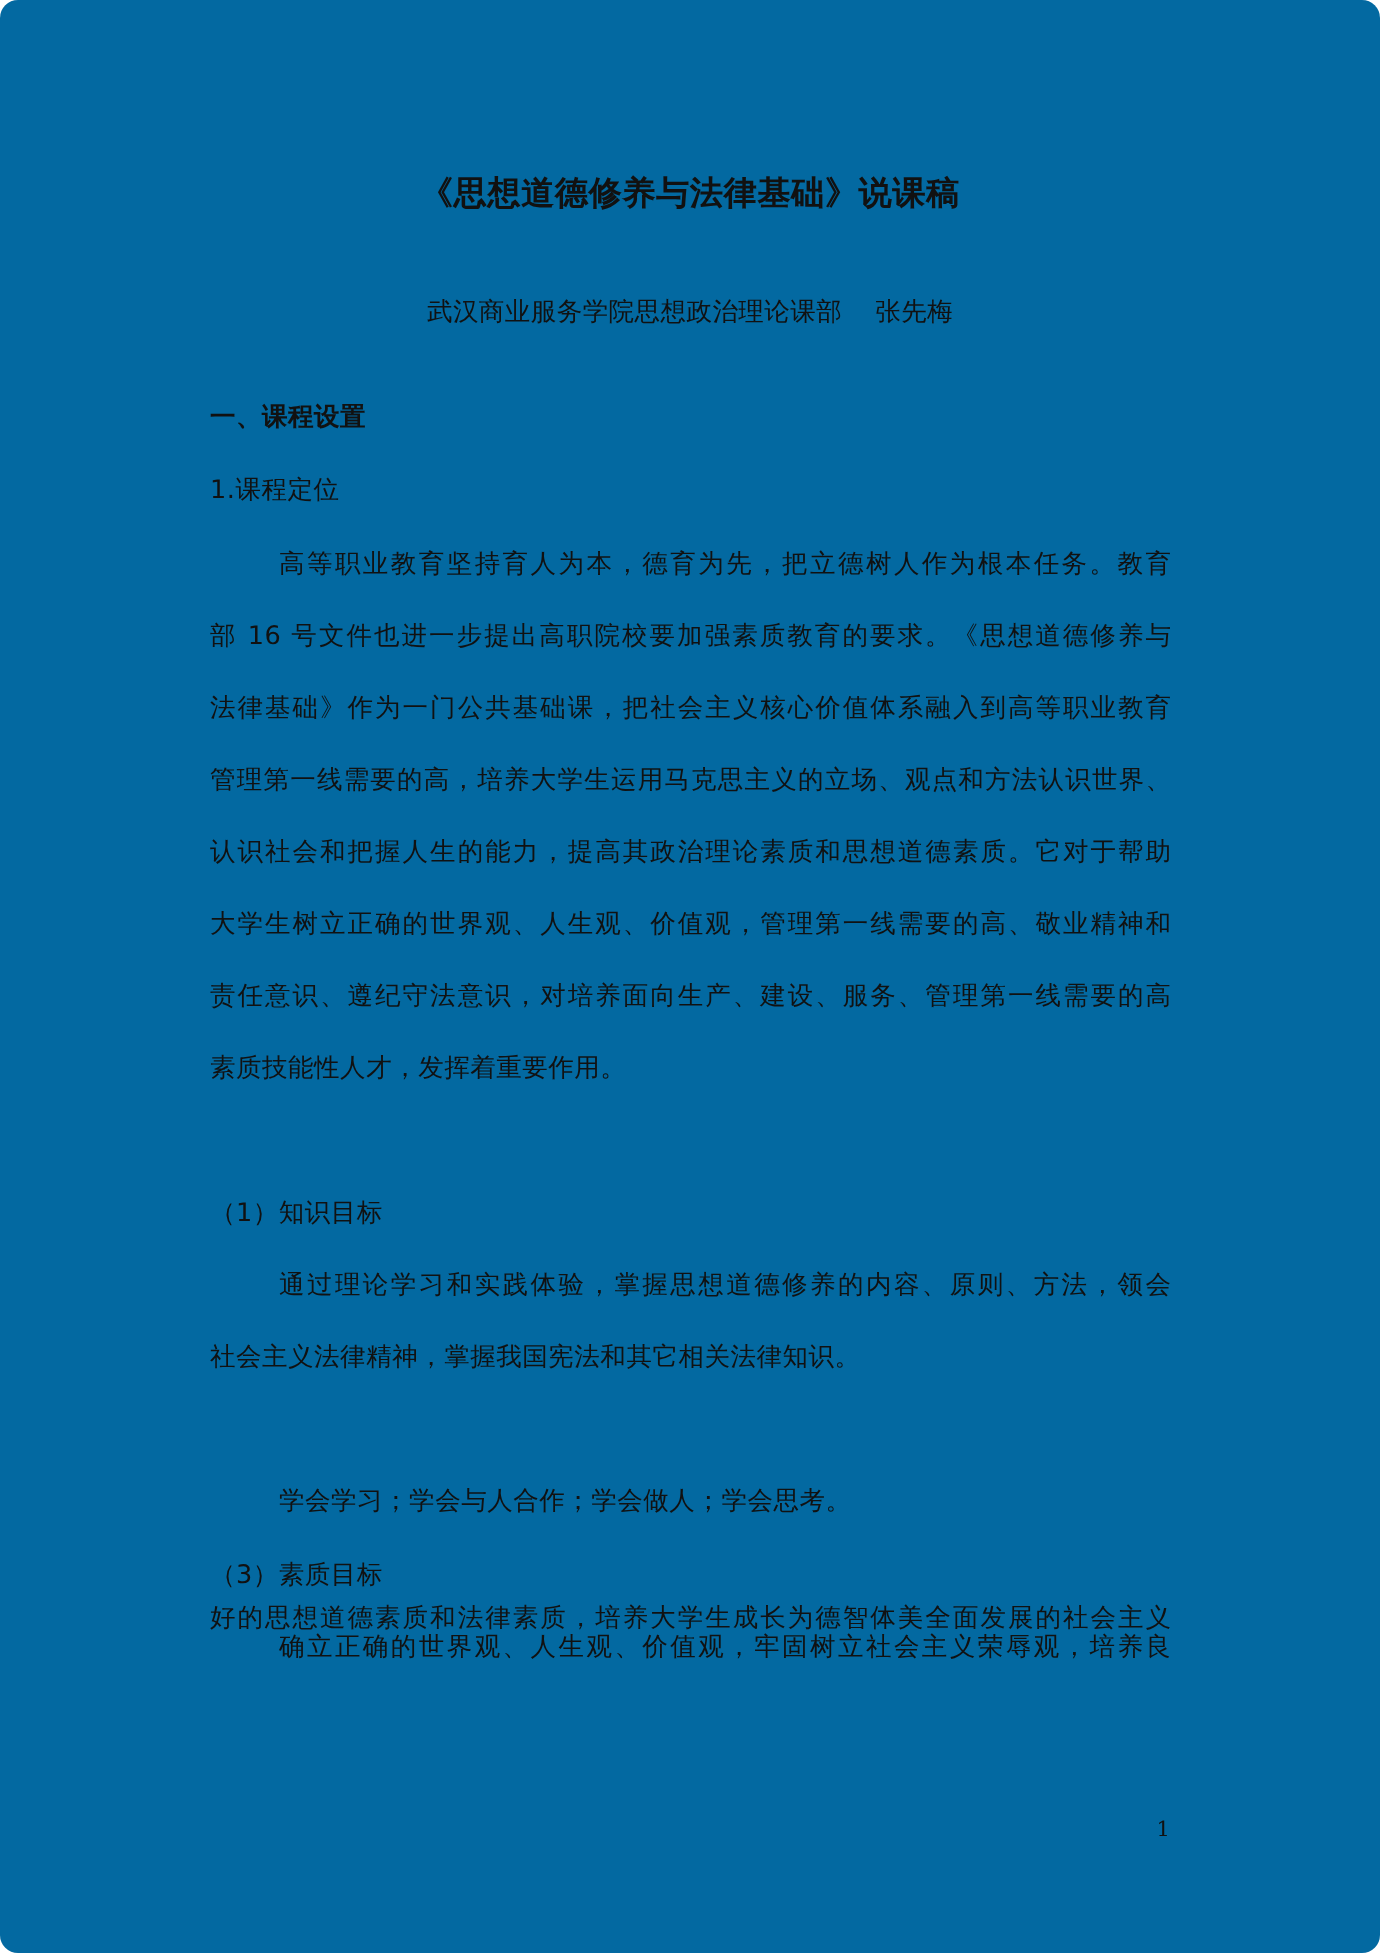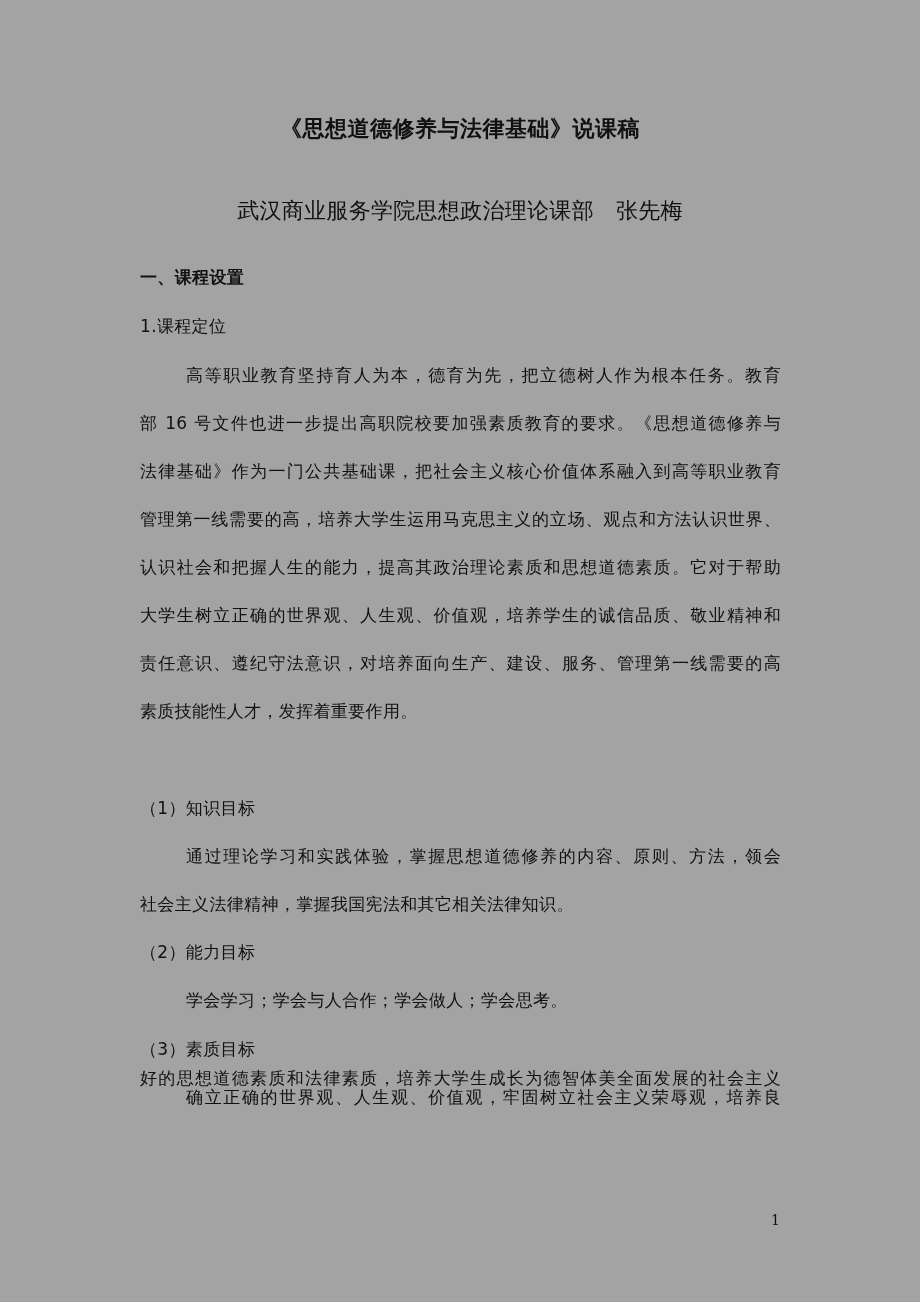--- a/index.html
+++ b/index.html
@@ -1,22 +1,22 @@
 <!DOCTYPE html>
 <html><head>
   <meta charset="utf-8">
   <style>
     html, body { margin: 0; padding: 0; background: #ffffff; }
     body { width: 920px; height: 1302px; position: relative; overflow: hidden;
            font-family: "DejaVu Sans", "Liberation Sans", sans-serif; color: #111; }
-    .page { position: absolute; left: 0; top: 0; width: 920px; height: 1302px; background: #a3a3a3; }
+    .page { position: absolute; left: 0; top: 0; width: 920px; height: 1302px; background: #0369a1; border-radius: 12px; }
     .title { position: absolute; top: 114px; left: 0; width: 920px; text-align: center;
              font-size: 22px; font-weight: bold; letter-spacing: 0.5px; }
     .author { position: absolute; top: 196px; left: 0; width: 920px; text-align: center;
-              font-size: 22px; letter-spacing: 0.3px; }
+              font-size: 17px; letter-spacing: 0.3px; }
     .author .gap { display: inline-block; width: 22px; }
     .line { position: absolute; left: 140px; width: 641px; font-size: 17px; white-space: nowrap;
             letter-spacing: 0.35px; }
     .line.bold { font-weight: bold; font-family: Liberation Serif, serif; }
     .line.indent { left: 186px; width: 595px; }
     .line.sub { left: 146px; }
     .line.justify { text-align: justify; text-align-last: justify; }
     .pagenum { position: absolute; left: 770px; top: 1212px; width: 10px; text-align: right;
                font-family: "DejaVu Serif", "Liberation Serif", serif; font-size: 14px; }
   </style>
@@ -33,30 +33,29 @@
 
   <div class="line bold" style="top:266px">一、课程设置</div>
 
   <div class="line" style="top:315px">1.课程定位</div>
 
   <div class="line indent justify" style="top:364px">高等职业教育坚持育人为本，德育为先，把立德树人作为根本任务。教育</div>
   <div class="line justify" style="top:412px">部 16 号文件也进一步提出高职院校要加强素质教育的要求。《思想道德修养与</div>
   <div class="line justify" style="top:460px">法律基础》作为一门公共基础课，把社会主义核心价值体系融入到高等职业教育</div>
   <div class="line justify" style="top:508px">管理第一线需要的高，培养大学生运用马克思主义的立场、观点和方法认识世界、</div>
   <div class="line justify" style="top:556px">认识社会和把握人生的能力，提高其政治理论素质和思想道德素质。它对于帮助</div>
-  <div class="line justify" style="top:604px">大学生树立正确的世界观、人生观、价值观，培养学生的诚信品质、敬业精神和</div>
+  <div class="line justify" style="top:604px">大学生树立正确的世界观、人生观、价值观，管理第一线需要的高、敬业精神和</div>
   <div class="line justify" style="top:652px">责任意识、遵纪守法意识，对培养面向生产、建设、服务、管理第一线需要的高</div>
   <div class="line" style="top:700px">素质技能性人才，发挥着重要作用。</div>
 
 
   <div class="line sub" style="top:797px; left:140px">（1）知识目标</div>
   <div class="line indent justify" style="top:845px">通过理论学习和实践体验，掌握思想道德修养的内容、原则、方法，领会</div>
   <div class="line" style="top:893px">社会主义法律精神，掌握我国宪法和其它相关法律知识。</div>
 
-  <div class="line sub" style="top:941px; left:140px">（2）能力目标</div>
   <div class="line indent" style="top:989px">学会学习；学会与人合作；学会做人；学会思考。</div>
 
   <div class="line sub" style="top:1038px; left:140px">（3）素质目标</div>
   <div class="line indent justify" style="top:1086px">确立正确的世界观、人生观、价值观，牢固树立社会主义荣辱观，培养良</div>
   <div class="line justify" style="top:1067px">好的思想道德素质和法律素质，培养大学生成长为德智体美全面发展的社会主义</div>
 
   <div class="pagenum">1</div>
 </div>
 
 </body></html>

